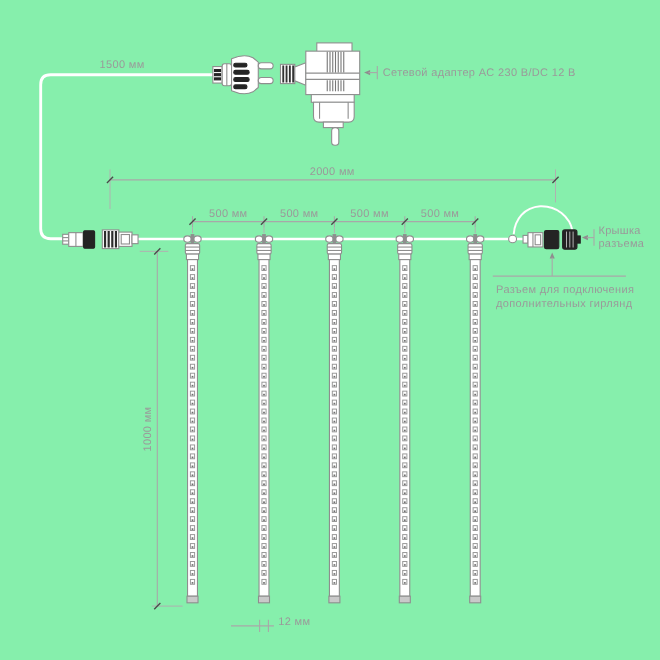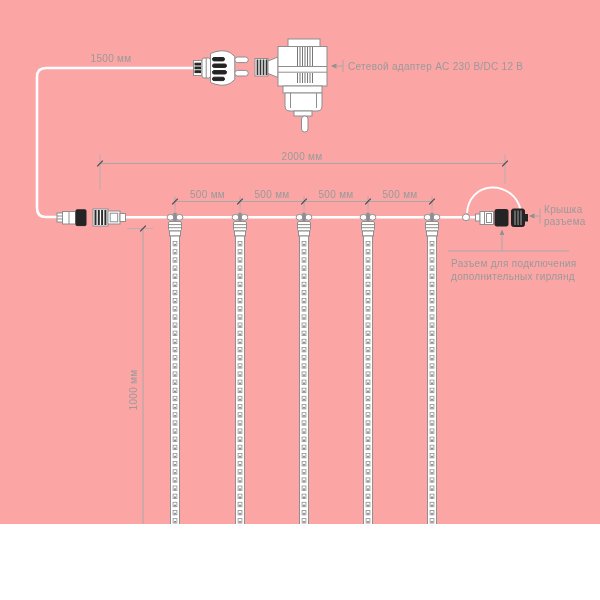--- a/index.html
+++ b/index.html
@@ -1,16 +1,16 @@
 <!DOCTYPE html>
 <html><head>
 <meta charset="utf-8">
 <style>
   html,body{margin:0;padding:0;background:#ffffff;}
-  .stage{position:relative;width:600px;height:524px;background:#fca5a5;overflow:hidden;
+  .stage{position:relative;width:600px;height:600px;background:#86efac;overflow:hidden;
          font-family:"Liberation Sans", sans-serif;}
   svg{position:absolute;left:0;top:0;}
   text{fill:#9a9a9a;font-family:"Liberation Sans", sans-serif;letter-spacing:.3px;}
   .dim-text{font-size:10px;}
   .lbl-text{font-size:10px;}
   .thin{stroke:#b0b0b0;stroke-width:.9;fill:none;}
   .dimline{stroke:#a8a8a8;stroke-width:1;fill:none;}
   .slash{stroke:#4a4a4a;stroke-width:1.2;fill:none;}
   .draw{stroke:#8e8e8e;stroke-width:1;fill:#ffffff;}
   .draw-nf{stroke:#8e8e8e;stroke-width:1;fill:none;}

